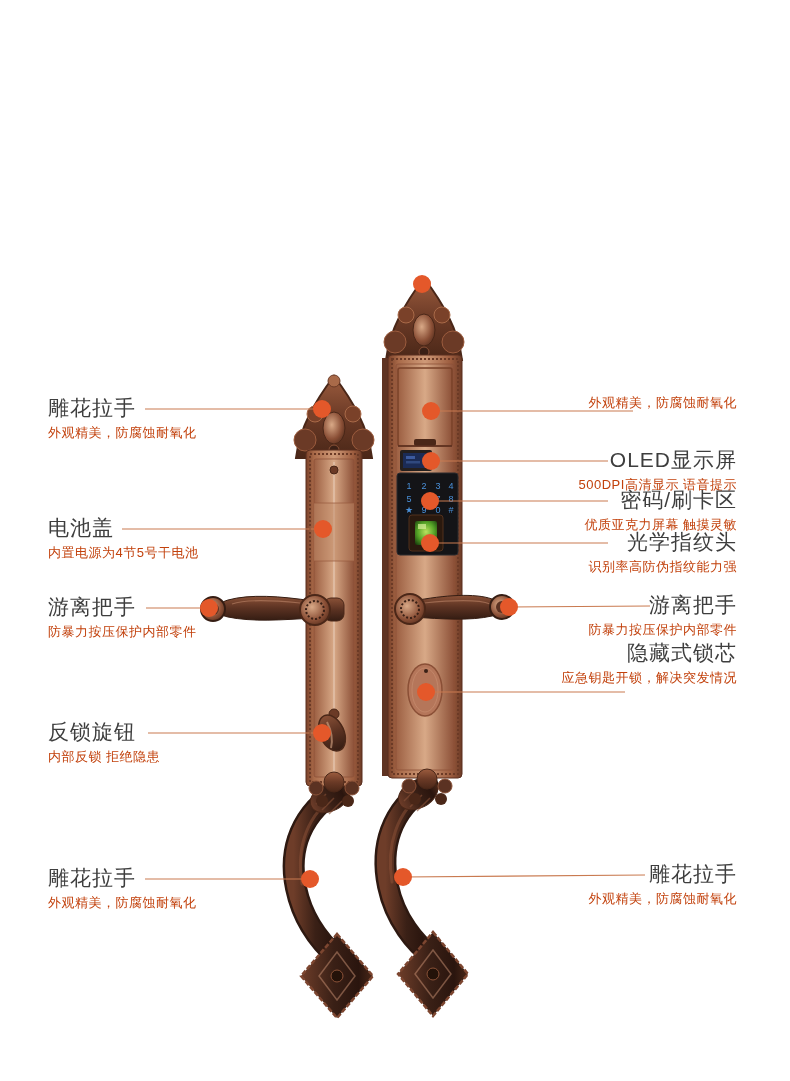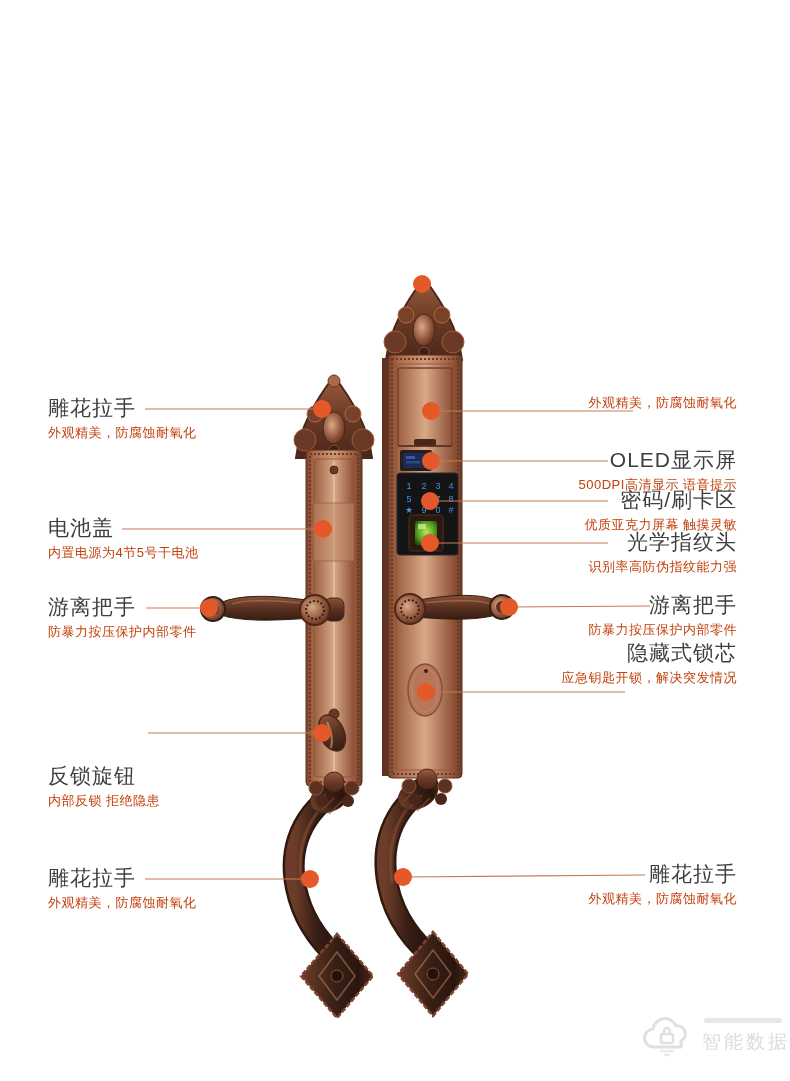--- a/index.html
+++ b/index.html
@@ -247,21 +247,21 @@
     <div class="co-desc">外观精美，防腐蚀耐氧化</div>
   </div>
   <div class="callout left" style="top: 512px;">
     <div class="co-title">电池盖</div>
     <div class="co-desc">内置电源为4节5号干电池</div>
   </div>
   <div class="callout left" style="top: 591px;">
     <div class="co-title">游离把手</div>
     <div class="co-desc">防暴力按压保护内部零件</div>
   </div>
-  <div class="callout left" style="top: 760px;">
+  <div class="callout left" style="top: 716px;">
     <div class="co-title">反锁旋钮</div>
     <div class="co-desc">内部反锁 拒绝隐患</div>
   </div>
   <div class="callout left" style="top: 862px;">
     <div class="co-title">雕花拉手</div>
     <div class="co-desc">外观精美，防腐蚀耐氧化</div>
   </div>
 
   <div class="callout right" style="top: 394px;">
     <div class="co-desc">外观精美，防腐蚀耐氧化</div>
@@ -284,26 +284,14 @@
   </div>
   <div class="callout right" style="top: 637px;">
     <div class="co-title">隐藏式锁芯</div>
     <div class="co-desc">应急钥匙开锁，解决突发情况</div>
   </div>
   <div class="callout right" style="top: 858px;">
     <div class="co-title">雕花拉手</div>
     <div class="co-desc">外观精美，防腐蚀耐氧化</div>
   </div>
 
-  <div class="watermark">
-    <svg width="54" height="46" viewBox="0 0 54 46">
-      <path d="M14,34 a9,9 0 0 1 -1,-18 a12,12 0 0 1 23,-3 a8,8 0 0 1 5,15 l0,6 Z" fill="none" stroke="#e0e0e0" stroke-width="3" stroke-linejoin="round"></path>
-      <rect x="21" y="21" width="12" height="9" rx="2" fill="none" stroke="#e0e0e0" stroke-width="2.5"></rect>
-      <path d="M24,21 v-3 a3,3 0 0 1 6,0 v3" fill="none" stroke="#e0e0e0" stroke-width="2.5"></path>
-      <path d="M20,38 h14 M24,42 h6" stroke="#eaeaea" stroke-width="2.5"></path>
-    </svg>
-    <div>
-      <div class="wm-bar"></div>
-      <div class="wm-main">智能数据</div>
-    </div>
-  </div>
 
 </div>
 
 </body></html>

